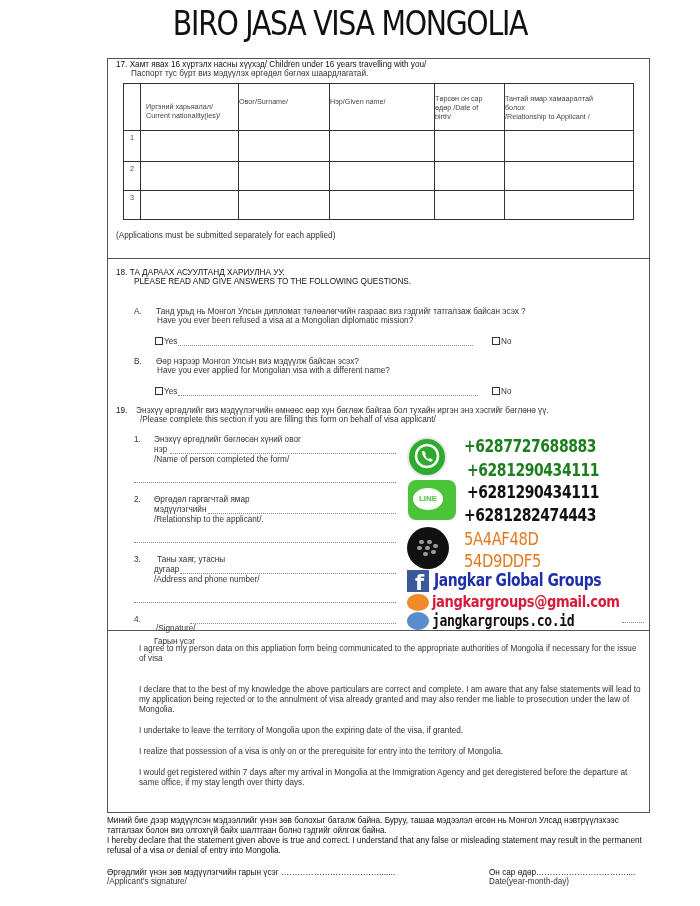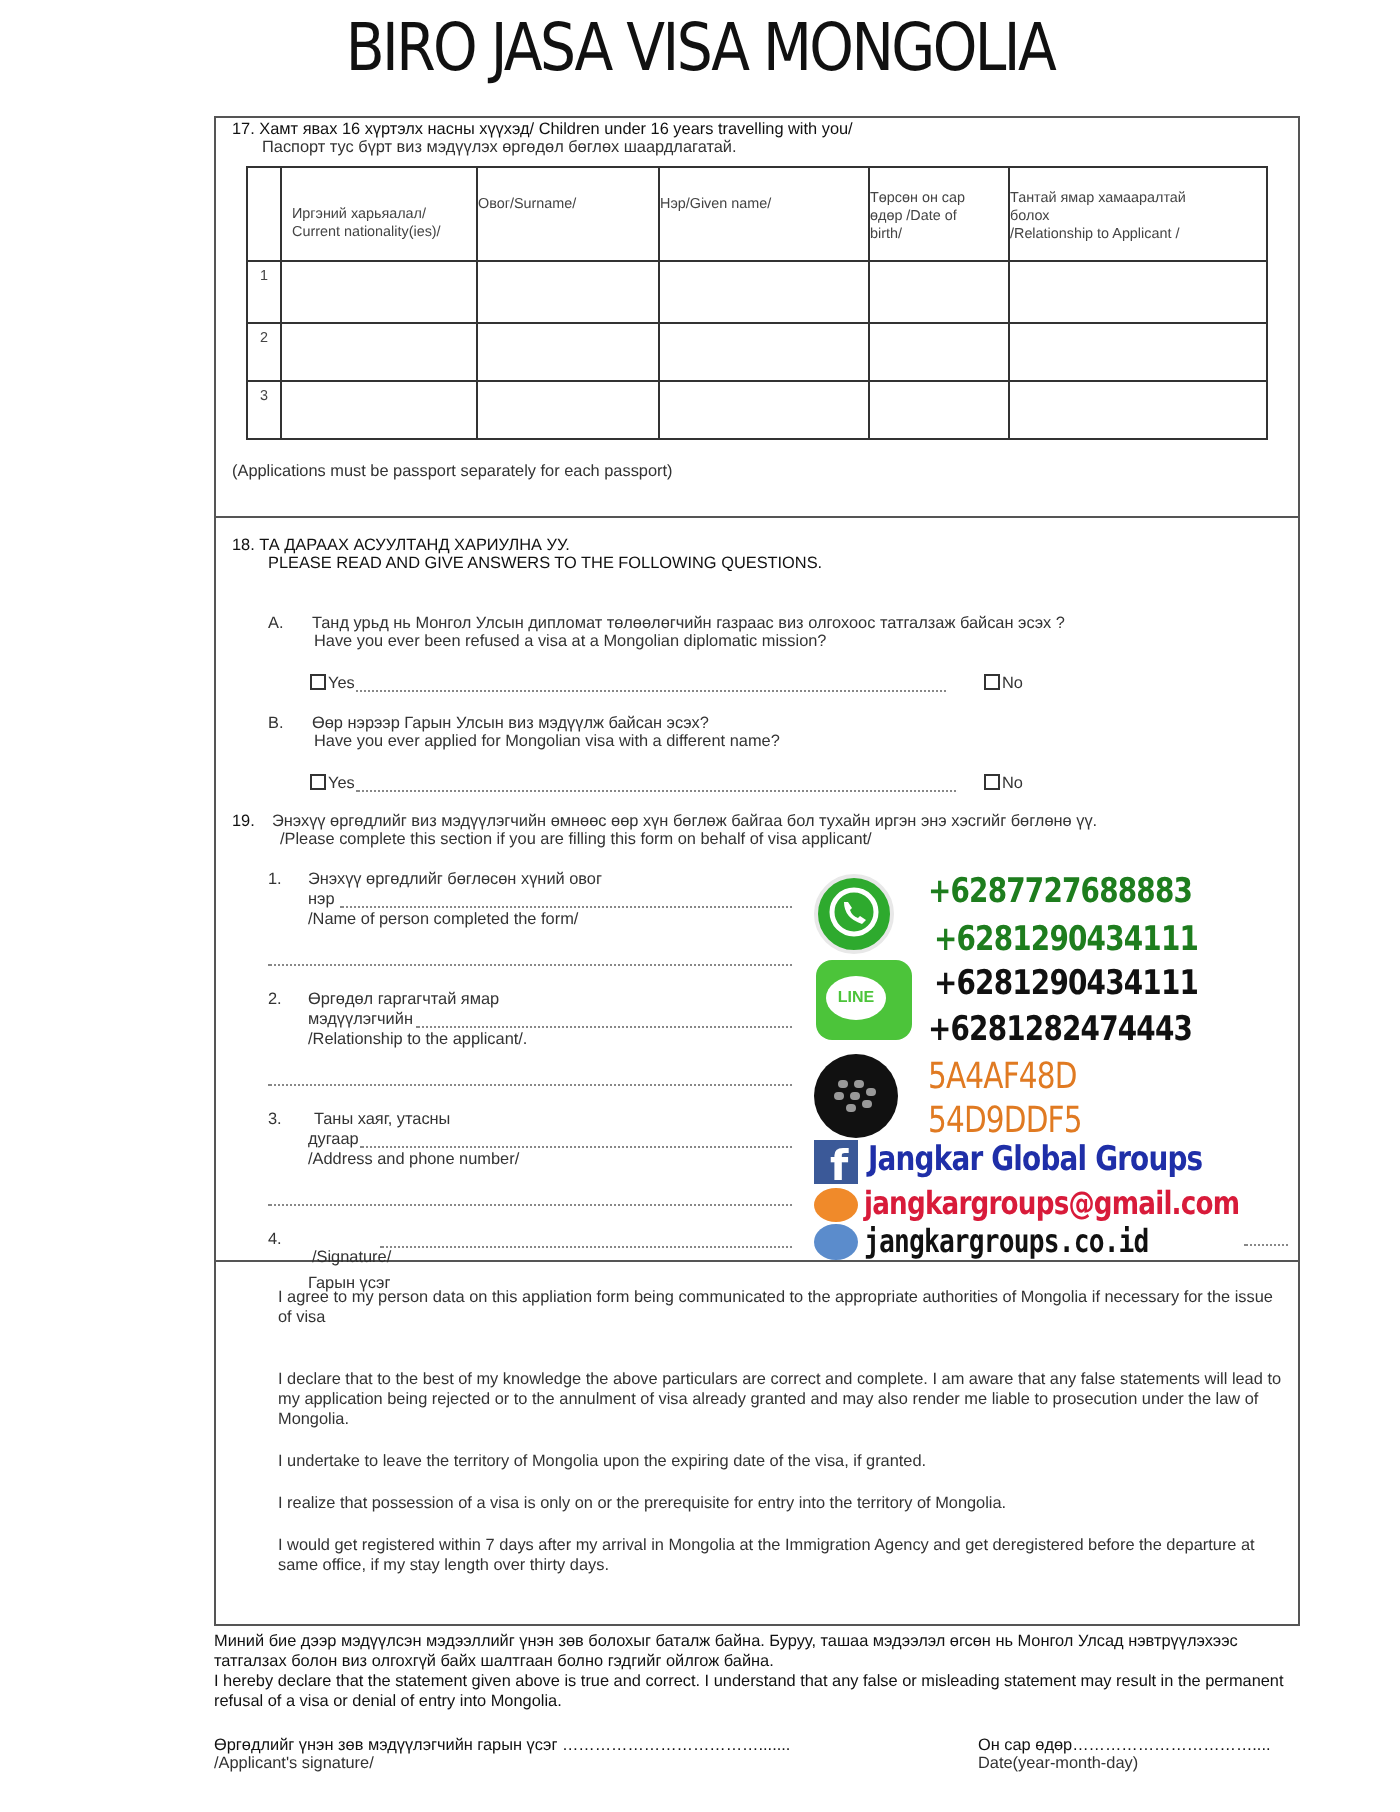--- a/index.html
+++ b/index.html
@@ -96,34 +96,34 @@
     <td class="num">3</td>
     <td></td>
         <td></td>
         <td></td>
         <td></td>
         <td></td>
   </tr>
 </tbody>
   </table>
 
-<div class="t" style="left:116px;top:231px">(Applications must be passport separately for each passport)</div>
+<div class="t" style="left:116px;top:231px">(Applications must be submitted separately for each applied)</div>
 
 <div class="t b" style="left:116px;top:268px">18.   ТА ДАРААХ АСУУЛТАНД ХАРИУЛНА УУ.</div>
 <div class="t b" style="left:134px;top:277px">PLEASE READ AND GIVE ANSWERS TO THE FOLLOWING QUESTIONS.</div>
 
 <div class="t" style="left:134px;top:307px">A.</div>
-<div class="t" style="left:156px;top:307px">Танд  урьд нь  Монгол Улсын дипломат төлөөлөгчийн газраас виз олгохоос татгалзаж байсан эсэх ?</div>
+<div class="t" style="left:156px;top:307px">Танд  урьд нь  Монгол Улсын дипломат төлөөлөгчийн газраас виз гэдгийг татгалзаж байсан эсэх ?</div>
 <div class="t" style="left:157px;top:316px">Have you ever been refused a visa at a Mongolian diplomatic mission?</div>
 <div class="t" style="left:155px;top:337px"><span class="chk"></span><span>Yes</span></div>
 <div class="dots" style="left:178px;top:345px;width:295px"></div>
 <div class="t" style="left:492px;top:337px"><span class="chk"></span><span>No</span></div>
 
 <div class="t" style="left:134px;top:357px">B.</div>
-<div class="t" style="left:156px;top:357px">Өөр нэрээр Гарын Улсын виз мэдүүлж байсан эсэх?</div>
+<div class="t" style="left:156px;top:357px">Өөр нэрээр Монгол Улсын виз мэдүүлж байсан эсэх?</div>
 <div class="t" style="left:157px;top:366px">Have you ever applied for Mongolian visa with a different name?</div>
 <div class="t" style="left:155px;top:387px"><span class="chk"></span><span>Yes</span></div>
 <div class="dots" style="left:178px;top:395px;width:300px"></div>
 <div class="t" style="left:492px;top:387px"><span class="chk"></span><span>No</span></div>
 
 <div class="t b" style="left:116px;top:406px">19.</div>
 <div class="t" style="left:136px;top:406px">Энэхүү өргөдлийг виз мэдүүлэгчийн өмнөөс өөр хүн бөглөж байгаа бол тухайн иргэн энэ хэсгийг бөглөнө үү.</div>
 <div class="t" style="left:140px;top:415px">/Please complete this section if you are filling this form on behalf of visa applicant/</div>
 
 <div class="t" style="left:134px;top:435px">1.</div>

